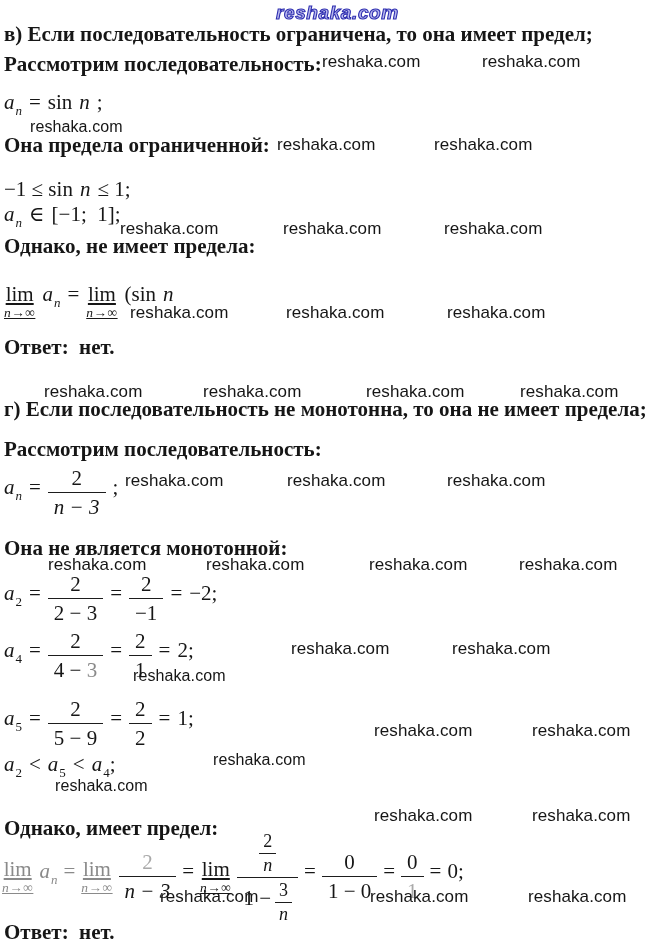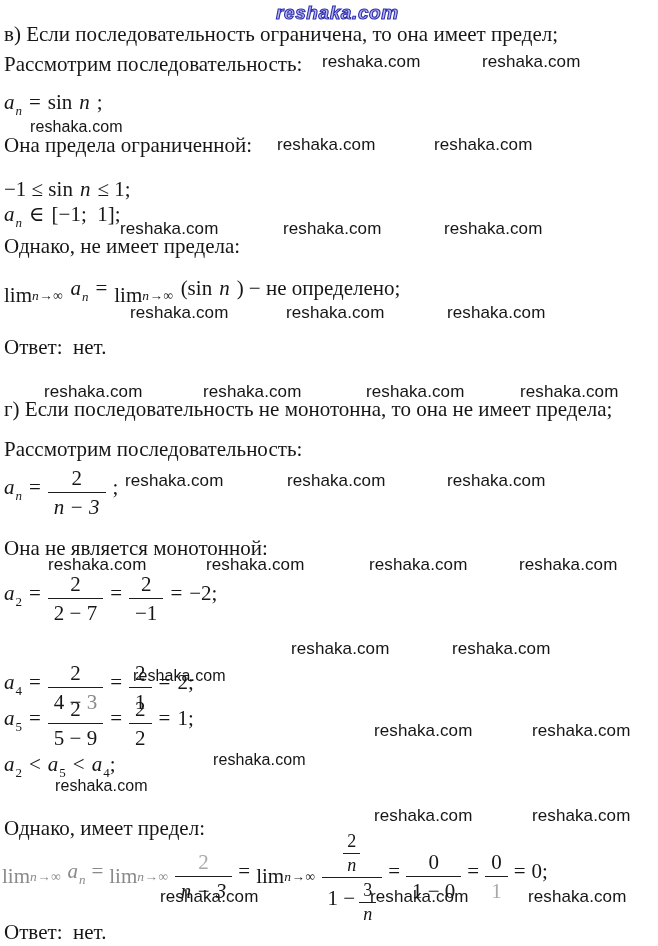--- a/index.html
+++ b/index.html
@@ -1,33 +1,33 @@
 <!DOCTYPE html>
 <html><head>
 <meta charset="utf-8">
 <style>
   html,body{margin:0;padding:0;}
   body{
     width:658px;height:946px;position:relative;background:#ffffff;overflow:hidden;
     font-family:"Liberation Serif","DejaVu Serif",serif;color:#161616;
   }
-  .line{position:absolute;left:4px;font-size:21px;white-space:pre;color:#161616;}
+  .line{position:absolute;left:4px;font-size:21px;white-space:pre;color:#161616;font-weight:bold;}
   .fline{position:absolute;left:4px;display:flex;align-items:center;gap:7px;
          font-size:21px;color:#161616;white-space:pre;}
   .tok{white-space:pre;}
   .it{font-style:italic;}
   .msub{font-size:13px;position:relative;top:6px;margin-left:1px;font-style:italic;}
   .msubn{font-style:normal;}
   
   .frac{display:inline-flex;flex-direction:column;align-items:center;line-height:1.15;}
   .frac .num{padding:0 6px 2px;}
   .frac .den{border-top:1.6px solid #1d1d1d;padding:2px 6px 0;}
   .fr-row > .tok{transform:translateY(-5px);}
   
-  .lim{display:inline-flex;flex-direction:row;align-items:center;line-height:1;}
+  .lim{display:inline-flex;flex-direction:column;align-items:center;line-height:1;text-decoration:underline;}
   .lim .word{font-size:21px;line-height:1.05;}
   .lim .lsub{font-size:13.5px;font-style:italic;margin-top:1px;letter-spacing:.5px;}
   .lim-row .lim{transform:translateY(7px);}
   
   .frac .frac{font-size:18px;}
   .frac .frac .num{padding:0 4px 1px;}
   .frac .frac .den{padding:1px 4px 0;}
   .denrow{display:flex;align-items:center;gap:4px;}
   .dtok{transform:translateY(-4px);}
   
@@ -74,48 +74,47 @@
 
 <div class="line" style="top:234px">Однако, не имеет предела:</div>
 
 <div class="fline lim-row" style="top:276px">
   <span class="lim"><span class="word">lim</span><span class="lsub">n→∞</span></span>
   <span class="tok"><span class="it">a</span><span class="msub">n</span></span>
   <span class="tok">=</span>
   <span class="lim"><span class="word">lim</span><span class="lsub">n→∞</span></span>
   <span class="tok">(sin</span>
   <span class="tok it">n</span>
-  <span class="tok">) − не определено;</span>
 </div>
 
 <div class="line" style="top:335px">Ответ:  нет.</div>
 
 <div class="line" style="top:397px">г) Если последовательность не монотонна, то она не имеет предела;</div>
 <div class="line" style="top:437px">Рассмотрим последовательность:</div>
 
 <div class="fline fr-row" style="top:466px">
   <span class="tok"><span class="it">a</span><span class="msub">n</span></span>
   <span class="tok">=</span>
   <span class="frac"><span class="num">2</span><span class="den it">n − 3</span></span>
   <span class="tok">;</span>
 </div>
 
 <div class="line" style="top:536px">Она не является монотонной:</div>
 
 <div class="fline fr-row" style="top:572px">
   <span class="tok"><span class="it">a</span><span class="msub msubn">2</span></span>
   <span class="tok">=</span>
-  <span class="frac"><span class="num">2</span><span class="den">2 − 7</span></span>
+  <span class="frac"><span class="num">2</span><span class="den">2 − 3</span></span>
   <span class="tok">=</span>
   <span class="frac"><span class="num">2</span><span class="den">−1</span></span>
   <span class="tok">=</span>
   <span class="tok">−2;</span>
 </div>
 
-<div class="fline fr-row" style="top:661px">
+<div class="fline fr-row" style="top:629px">
   <span class="tok"><span class="it">a</span><span class="msub msubn">4</span></span>
   <span class="tok">=</span>
   <span class="frac"><span class="num">2</span><span class="den"><span>4 −</span> <span class="faded">3</span></span></span>
   <span class="tok">=</span>
   <span class="frac"><span class="num">2</span><span class="den">1</span></span>
   <span class="tok">=</span>
   <span class="tok">2;</span>
 </div>
 
 <div class="fline fr-row" style="top:697px">

